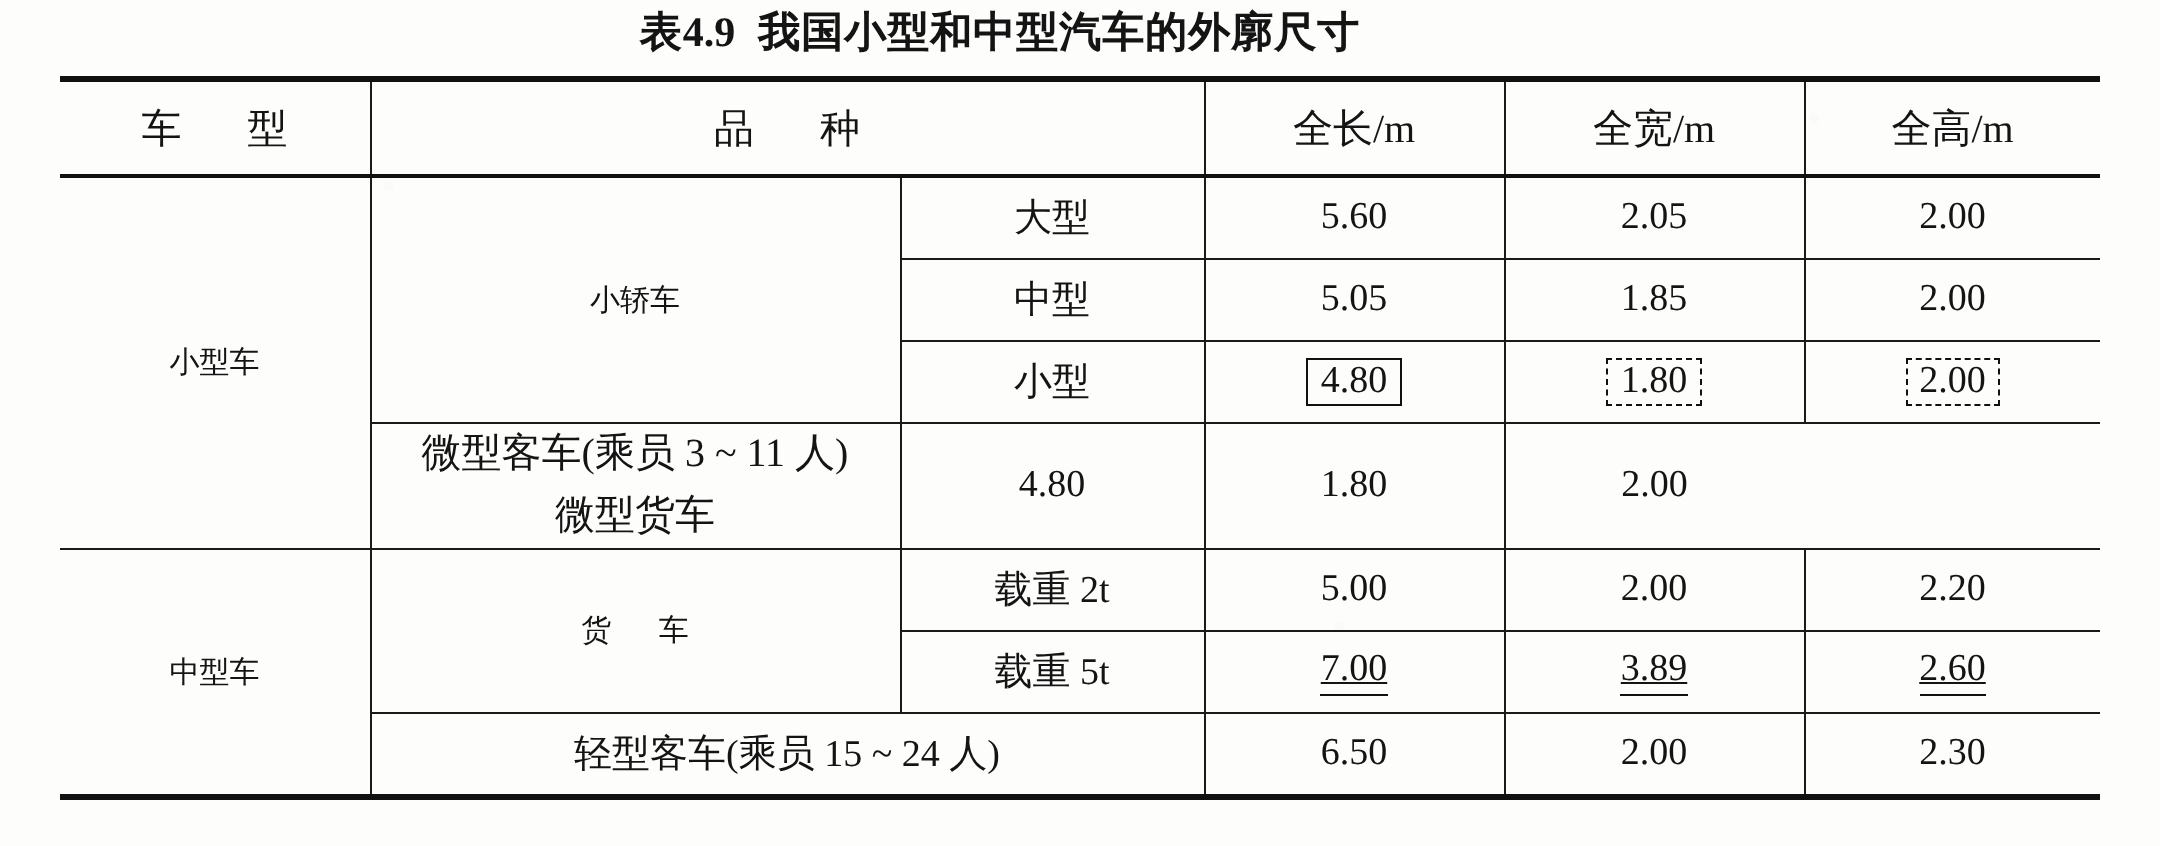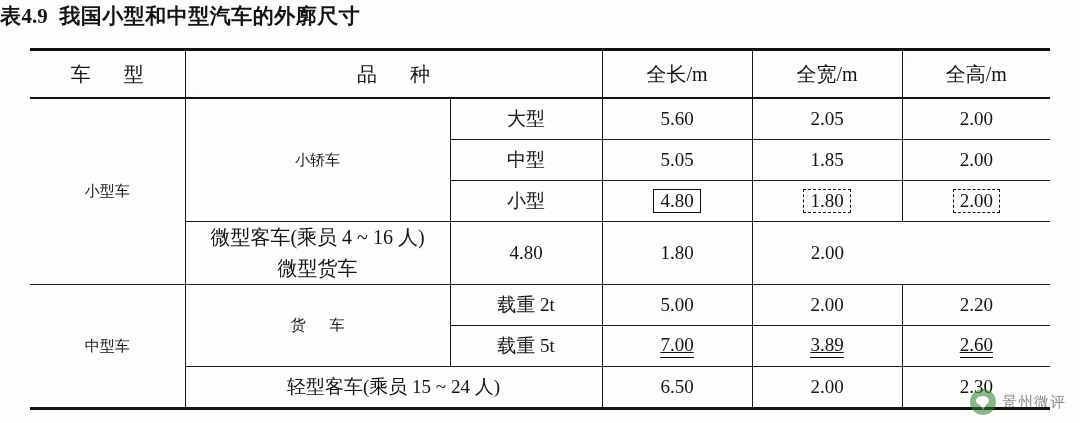--- a/index.html
+++ b/index.html
@@ -25,33 +25,33 @@
       radial-gradient(circle at 62% 74%, rgba(0,0,0,0.012) 0 2px, transparent 3px),
       radial-gradient(circle at 84% 14%, rgba(0,0,0,0.010) 0 2px, transparent 3px),
       #fdfdfc;
   }
 
   .title {
     position: absolute;
     top: 2px;
     left: 0;
     width: 1000px;
-    text-align: left;
+    text-align: center;
     font-size: 21px;
     font-weight: bold;
     letter-spacing: 0.5px;
     color: #141414;
     font-family: "Liberation Serif", "DejaVu Serif", serif;
   }
   .title .tnum { letter-spacing: 0px; }
 
   .table-wrap {
     position: absolute;
     left: 30px;
-    top: 48px;
+    top: 38px;
     width: 1020px;
   }
 
   table.spec {
     border-collapse: collapse;
     width: 1020px;
     table-layout: fixed;
     font-size: 19px;
     color: #141414;
   }
@@ -203,21 +203,21 @@
 
         <tr>
           <td>小型</td>
           <td><span class="boxed">4.80</span></td>
           <td><span class="boxed-dash">1.80</span></td>
           <td><span class="boxed-dash">2.00</span></td>
         </tr>
 
         <tr>
           <td class="two-line tall">
-            <div>微型客车(乘员 4 ~ 16 人)</div>
+            <div>微型客车(乘员 3 ~ 11 人)</div>
             <div>微型货车</div>
           </td>
           <td class="tall">4.80</td>
           <td class="tall">1.80</td>
           <td class="tall">2.00</td>
         </tr>
 
         <tr class="thick-top">
           <td rowspan="3" class="group-cell">中型车</td>
           <td rowspan="2" class="group-cell sp-mid">货    车</td>
@@ -237,18 +237,14 @@
         <tr>
           <td colspan="2">轻型客车(乘员 15 ~ 24 人)</td>
           <td>6.50</td>
           <td>2.00</td>
           <td>2.30</td>
         </tr>
       </tbody>
     </table>
   </div>
 
-  <div class="watermark">
-    <div class="wm-logo"></div>
-    <div class="wm-text">景州微评</div>
-  </div>
 
 </div>
 
 </body></html>

